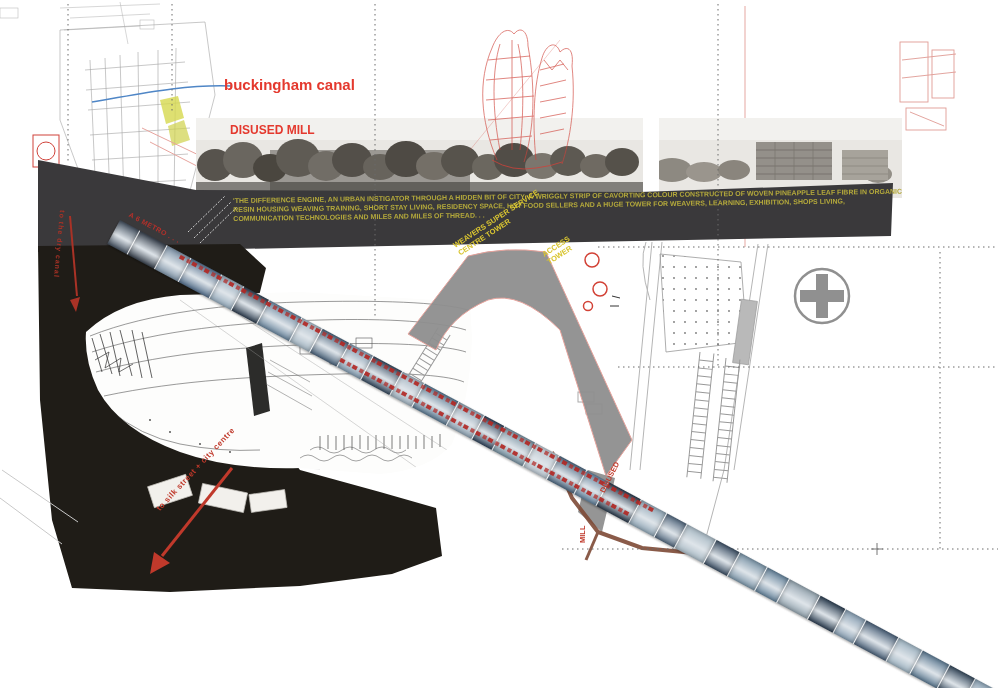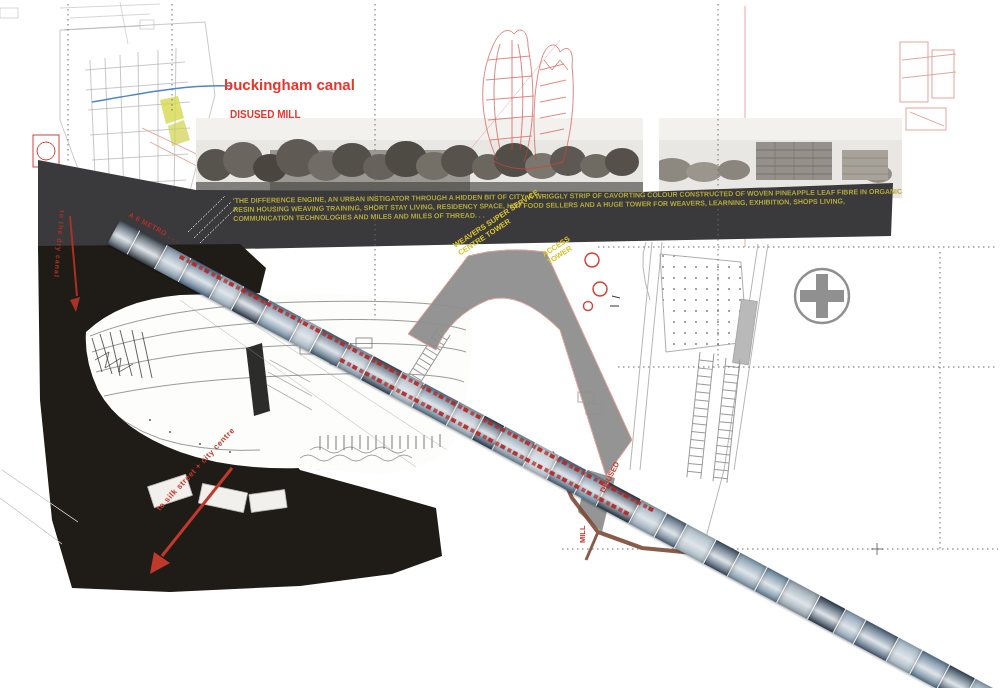--- a/index.html
+++ b/index.html
@@ -19,21 +19,21 @@
   .strip .cell{height:100%;flex:0 0 auto;border-right:1px solid rgba(255,255,255,.85);
     box-shadow:inset 0 0 5px rgba(0,0,0,.35);}
   .strip .redtext{position:absolute;height:4px;z-index:6;
     background:repeating-linear-gradient(90deg,rgba(177,38,34,.9) 0 5px,transparent 5px 8px,
       rgba(177,38,34,.7) 8px 12px,transparent 12px 14px);}
   .rt1{top:2px;left:70px;width:540px;}
   .rt2{top:17px;left:260px;width:330px;}
 
   .lbl{position:absolute;z-index:7;font-weight:bold;white-space:nowrap;}
   .lbl-canal{left:224px;top:76px;font-size:15px;color:var(--map-red,#e4392e);}
-  .lbl-mill{left:230px;top:109px;font-size:10px;color:var(--map-red,#e4392e);}
+  .lbl-mill{left:230px;top:123px;font-size:12px;color:var(--map-red,#e4392e);}
   .lbl-metro{left:131px;top:211px;font-size:7px;color:var(--strip-red,#b5302a);
     transform:rotate(28.2deg);transform-origin:0 0;letter-spacing:.5px;}
   .lbl-weavers{left:452px;top:243px;font-size:7.5px;line-height:1.15;
     color:var(--tower-yellow,#d9c531);transform:rotate(-33deg);transform-origin:0 0;}
   .lbl-access{left:541px;top:252px;font-size:7.5px;line-height:1.15;
     color:var(--tower-yellow,#d9c531);transform:rotate(-33deg);transform-origin:0 0;}
   .lbl-dry{left:59px;top:210px;font-size:7px;color:#a93226;writing-mode:vertical-rl;
     transform:rotate(5deg);transform-origin:0 0;letter-spacing:1px;}
   .lbl-silk{left:158px;top:505px;font-size:8px;color:var(--annotation-red,#c0392b);
     transform:rotate(-47deg);transform-origin:0 50%;letter-spacing:.5px;}

